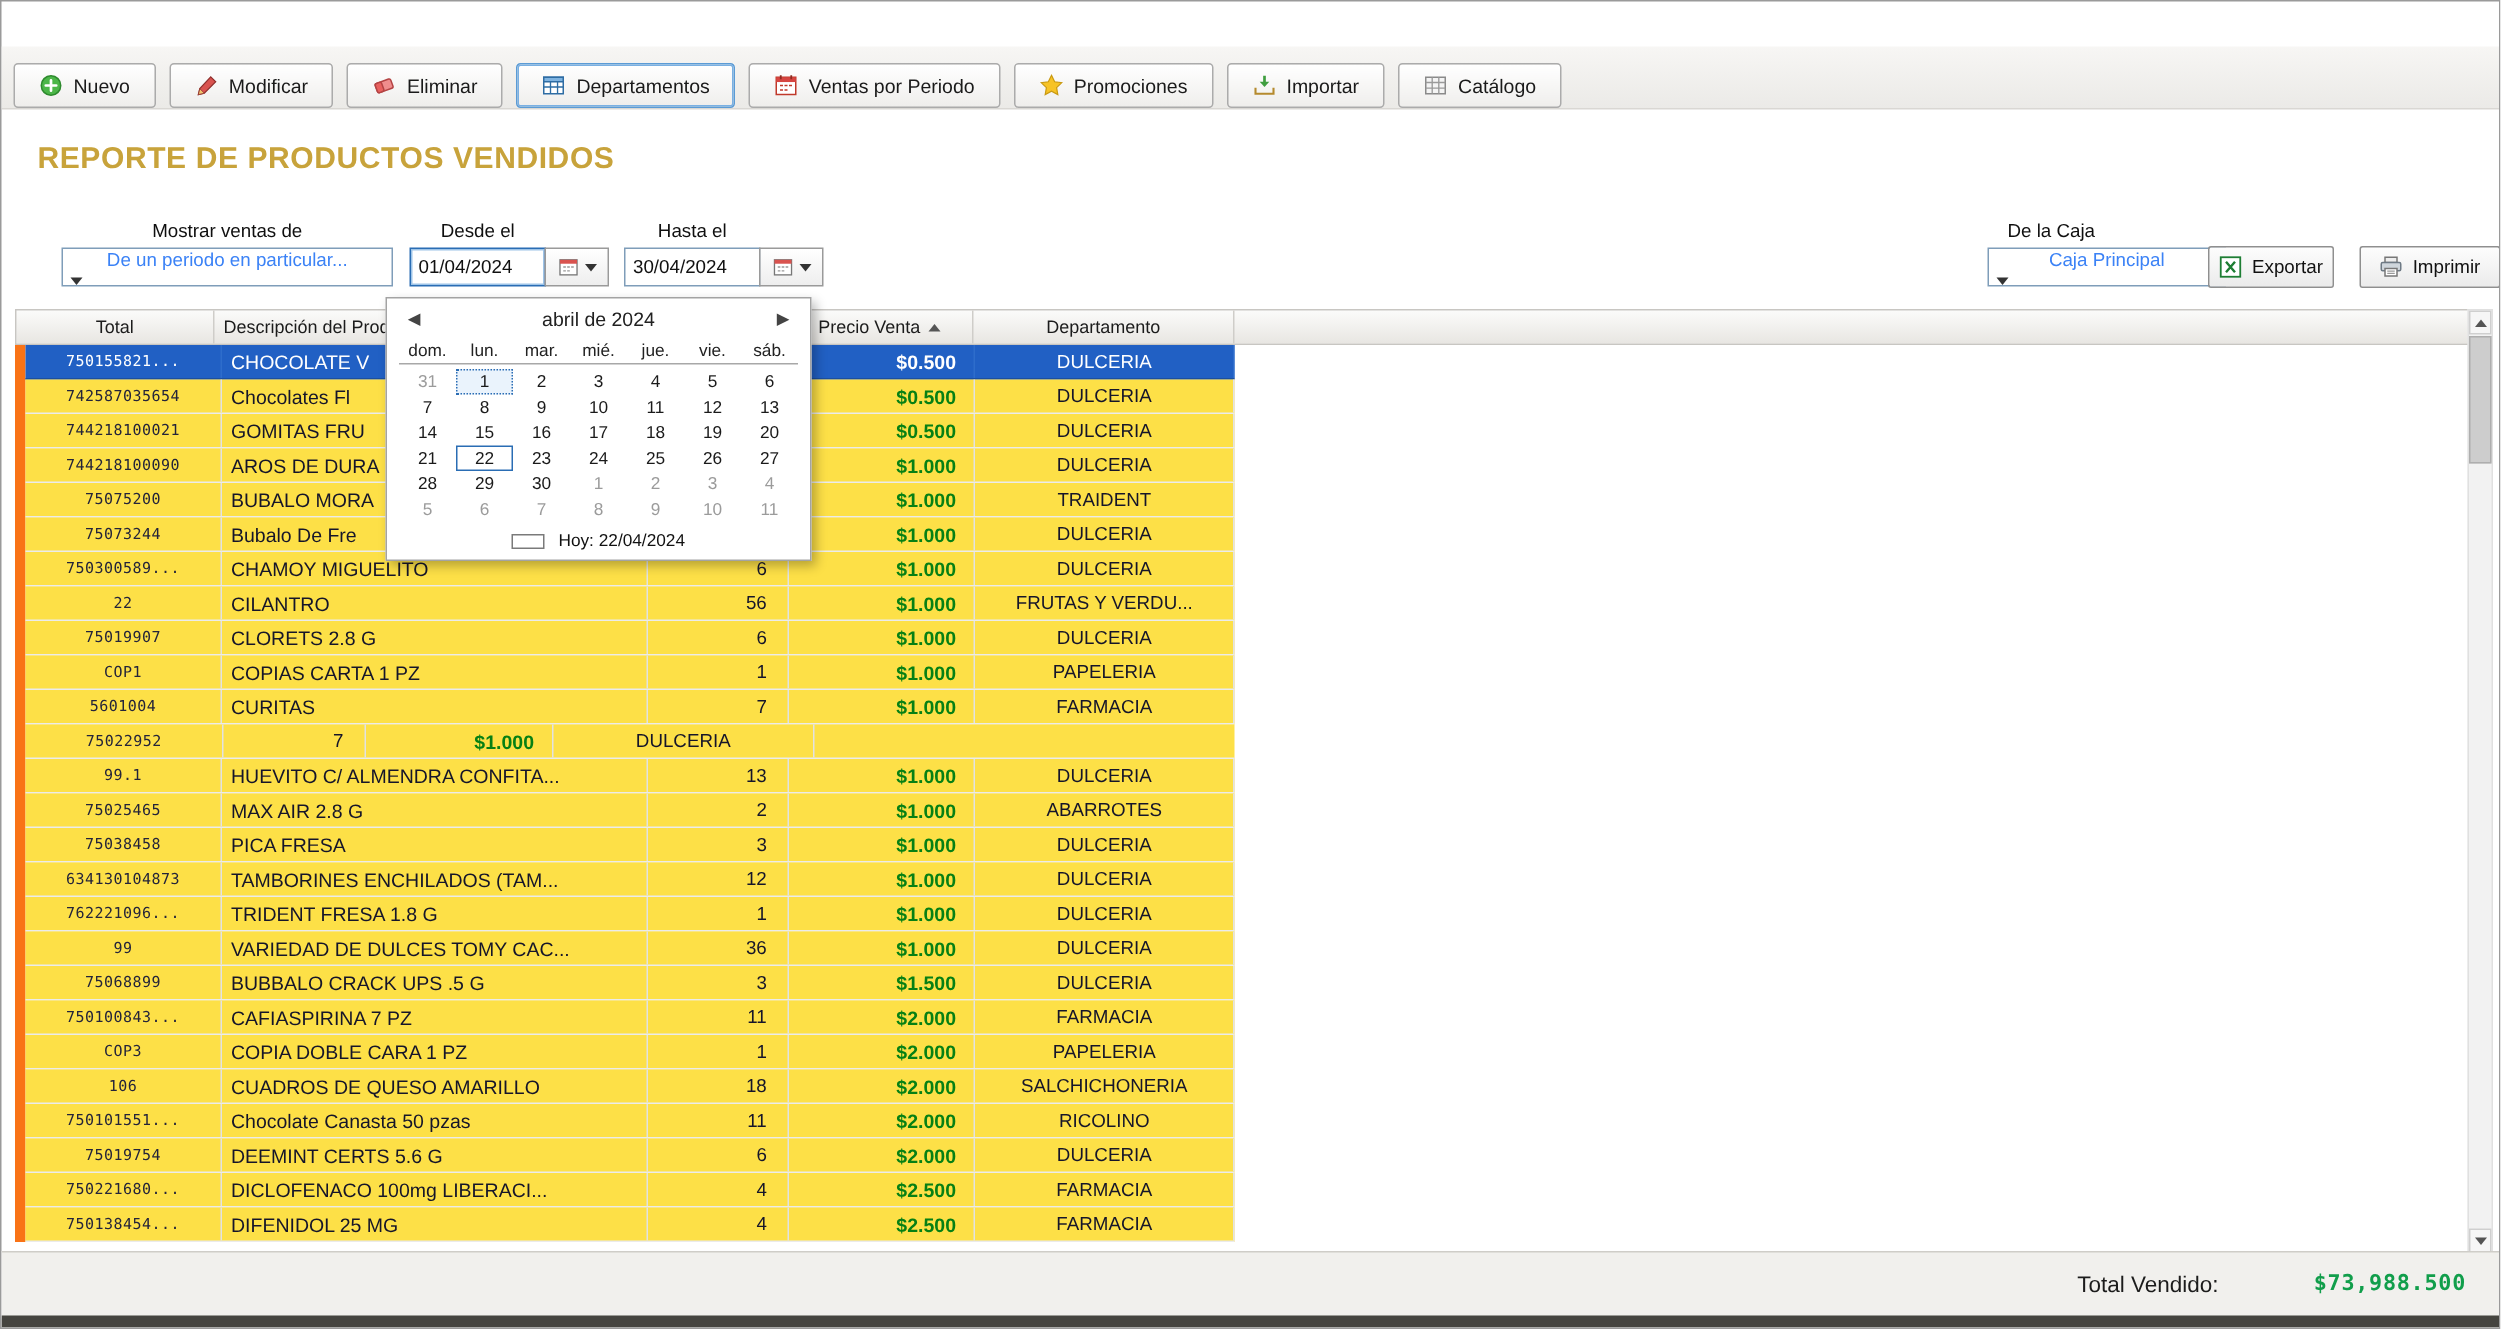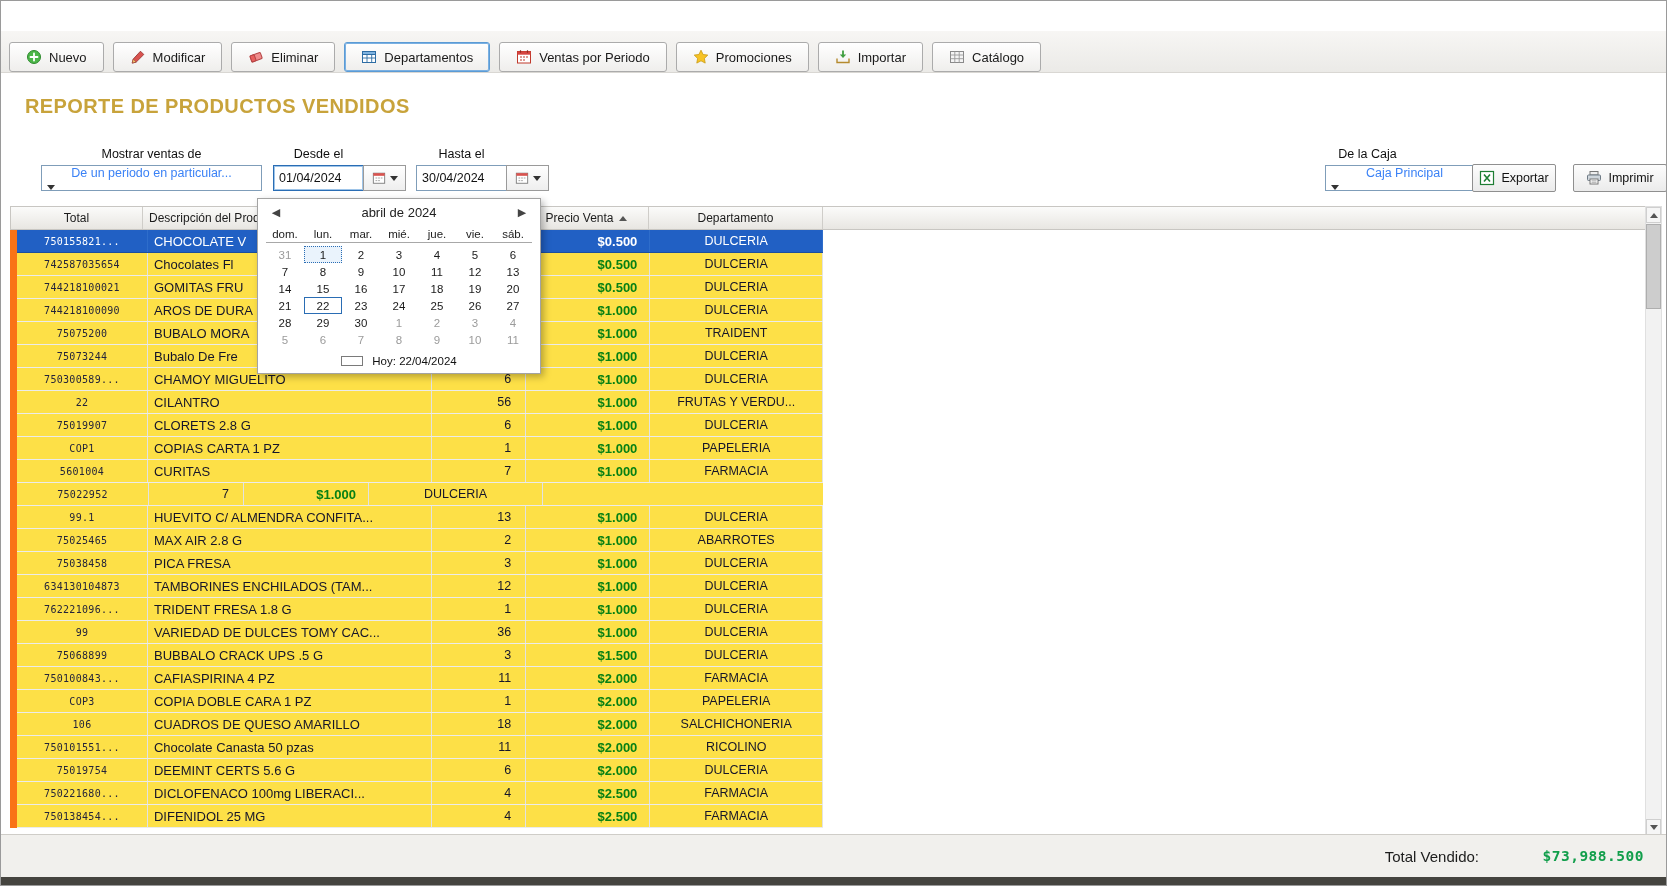--- a/index.html
+++ b/index.html
@@ -390,21 +390,21 @@
       </div>
       <div class="grid-row">
         <div class="cell c-code">75068899</div>
         <div class="cell c-desc">BUBBALO CRACK UPS .5 G</div>
         <div class="cell c-qty">3</div>
         <div class="cell c-price">$1.500</div>
         <div class="cell c-dept">DULCERIA</div>
       </div>
       <div class="grid-row">
         <div class="cell c-code">750100843...</div>
-        <div class="cell c-desc">CAFIASPIRINA 4 PZ</div>
+        <div class="cell c-desc">CAFIASPIRINA 7 PZ</div>
         <div class="cell c-qty">11</div>
         <div class="cell c-price">$2.000</div>
         <div class="cell c-dept">FARMACIA</div>
       </div>
       <div class="grid-row">
         <div class="cell c-code">COP3</div>
         <div class="cell c-desc">COPIA DOBLE CARA 1 PZ</div>
         <div class="cell c-qty">1</div>
         <div class="cell c-price">$2.000</div>
         <div class="cell c-dept">PAPELERIA</div>

